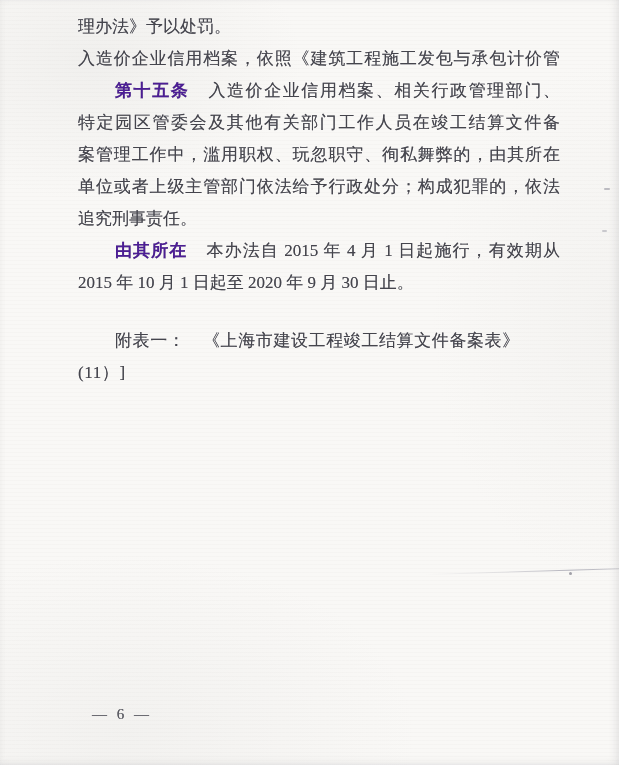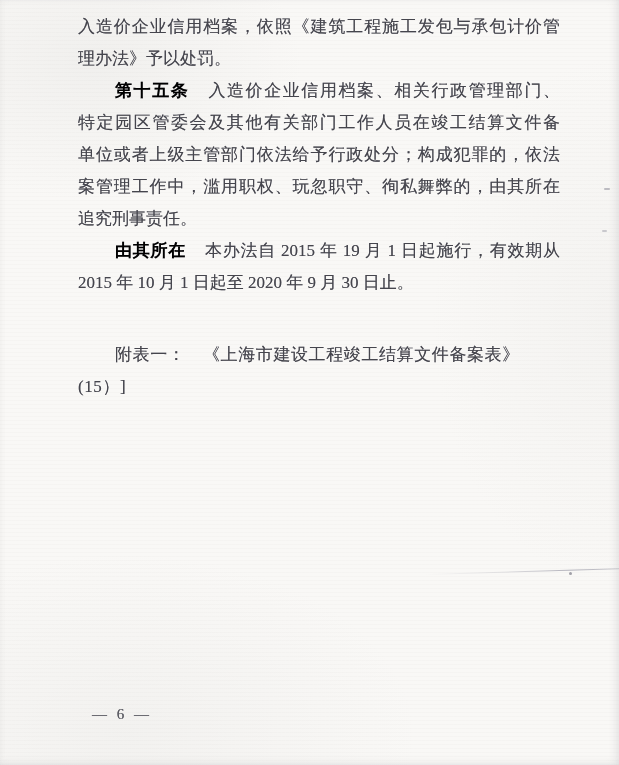--- a/index.html
+++ b/index.html
@@ -46,24 +46,24 @@
     white-space: nowrap;
   }
   .line.fill {
     white-space: normal;
     text-align: justify;
     text-align-last: justify;
   }
   .line.indent { padding-left: 37px; }
   .article-number {
     font-weight: bold;
-    color: #000000;
+    color: #4c1d95;
     margin-right: 19px;
   }
-  .appendix { margin-top: 40px; }
+  .appendix { margin-top: 26px; }
   .appendix .line { letter-spacing: 0.6px; }
   .pagenum {
     position: absolute;
     left: 92px;
     top: 704px;
     font-size: 15px;
     line-height: 20px;
     letter-spacing: 3px;
     color: #56565e;
   }
@@ -82,44 +82,44 @@
   .artifact-dot   { left: 569px; top: 572px; width: 3px; height: 3px; border-radius: 50%; background: rgba(90,90,105,0.55); }
   .artifact-speck1{ left: 604px; top: 188px; width: 6px; height: 2px; border-radius: 1px; background: rgba(120,120,135,0.45); }
   .artifact-speck2{ left: 602px; top: 230px; width: 5px; height: 2px; border-radius: 1px; background: rgba(130,130,145,0.38); }
 </style>
 </head>
 <body>
 
 <main class="content scan-text">
 
   <section>
+    <div class="line">理办法》予以处罚。</div>
     <div class="line fill">入造价企业信用档案，依照《建筑工程施工发包与承包计价管</div>
-    <div class="line">理办法》予以处罚。</div>
   </section>
 
   <section>
     <div class="line fill indent">
       <span class="article-number">第十五条</span><span>入造价企业信用档案、相关行政管理部门、</span>
     </div>
     <div class="line fill">特定园区管委会及其他有关部门工作人员在竣工结算文件备</div>
+    <div class="line fill">案管理工作中，滥用职权、玩忽职守、徇私舞弊的，由其所在</div>
     <div class="line fill">单位或者上级主管部门依法给予行政处分；构成犯罪的，依法</div>
-    <div class="line fill">案管理工作中，滥用职权、玩忽职守、徇私舞弊的，由其所在</div>
     <div class="line">追究刑事责任。</div>
   </section>
 
   <section>
     <div class="line fill indent">
-      <span class="article-number">由其所在</span><span>本办法自 2015 年 19 月 1 日起施行，有效期从</span>
+      <span class="article-number">由其所在</span><span>本办法自 2015 年 4 月 1 日起施行，有效期从</span>
     </div>
     <div class="line">2015 年 10 月 1 日起至 2020 年 9 月 30 日止。</div>
   </section>
 
   <section class="appendix">
     <div class="line indent">附表一：　《上海市建设工程竣工结算文件备案表》</div>
-    <div class="line">(15）]</div>
+    <div class="line">(11）]</div>
   </section>
 
 </main>
 
 <div class="pagenum scan-text">— 6 —</div>
 
 <div class="artifact artifact-scratch"></div>
 <div class="artifact artifact-dot"></div>
 <div class="artifact artifact-speck1"></div>
 <div class="artifact artifact-speck2"></div>

